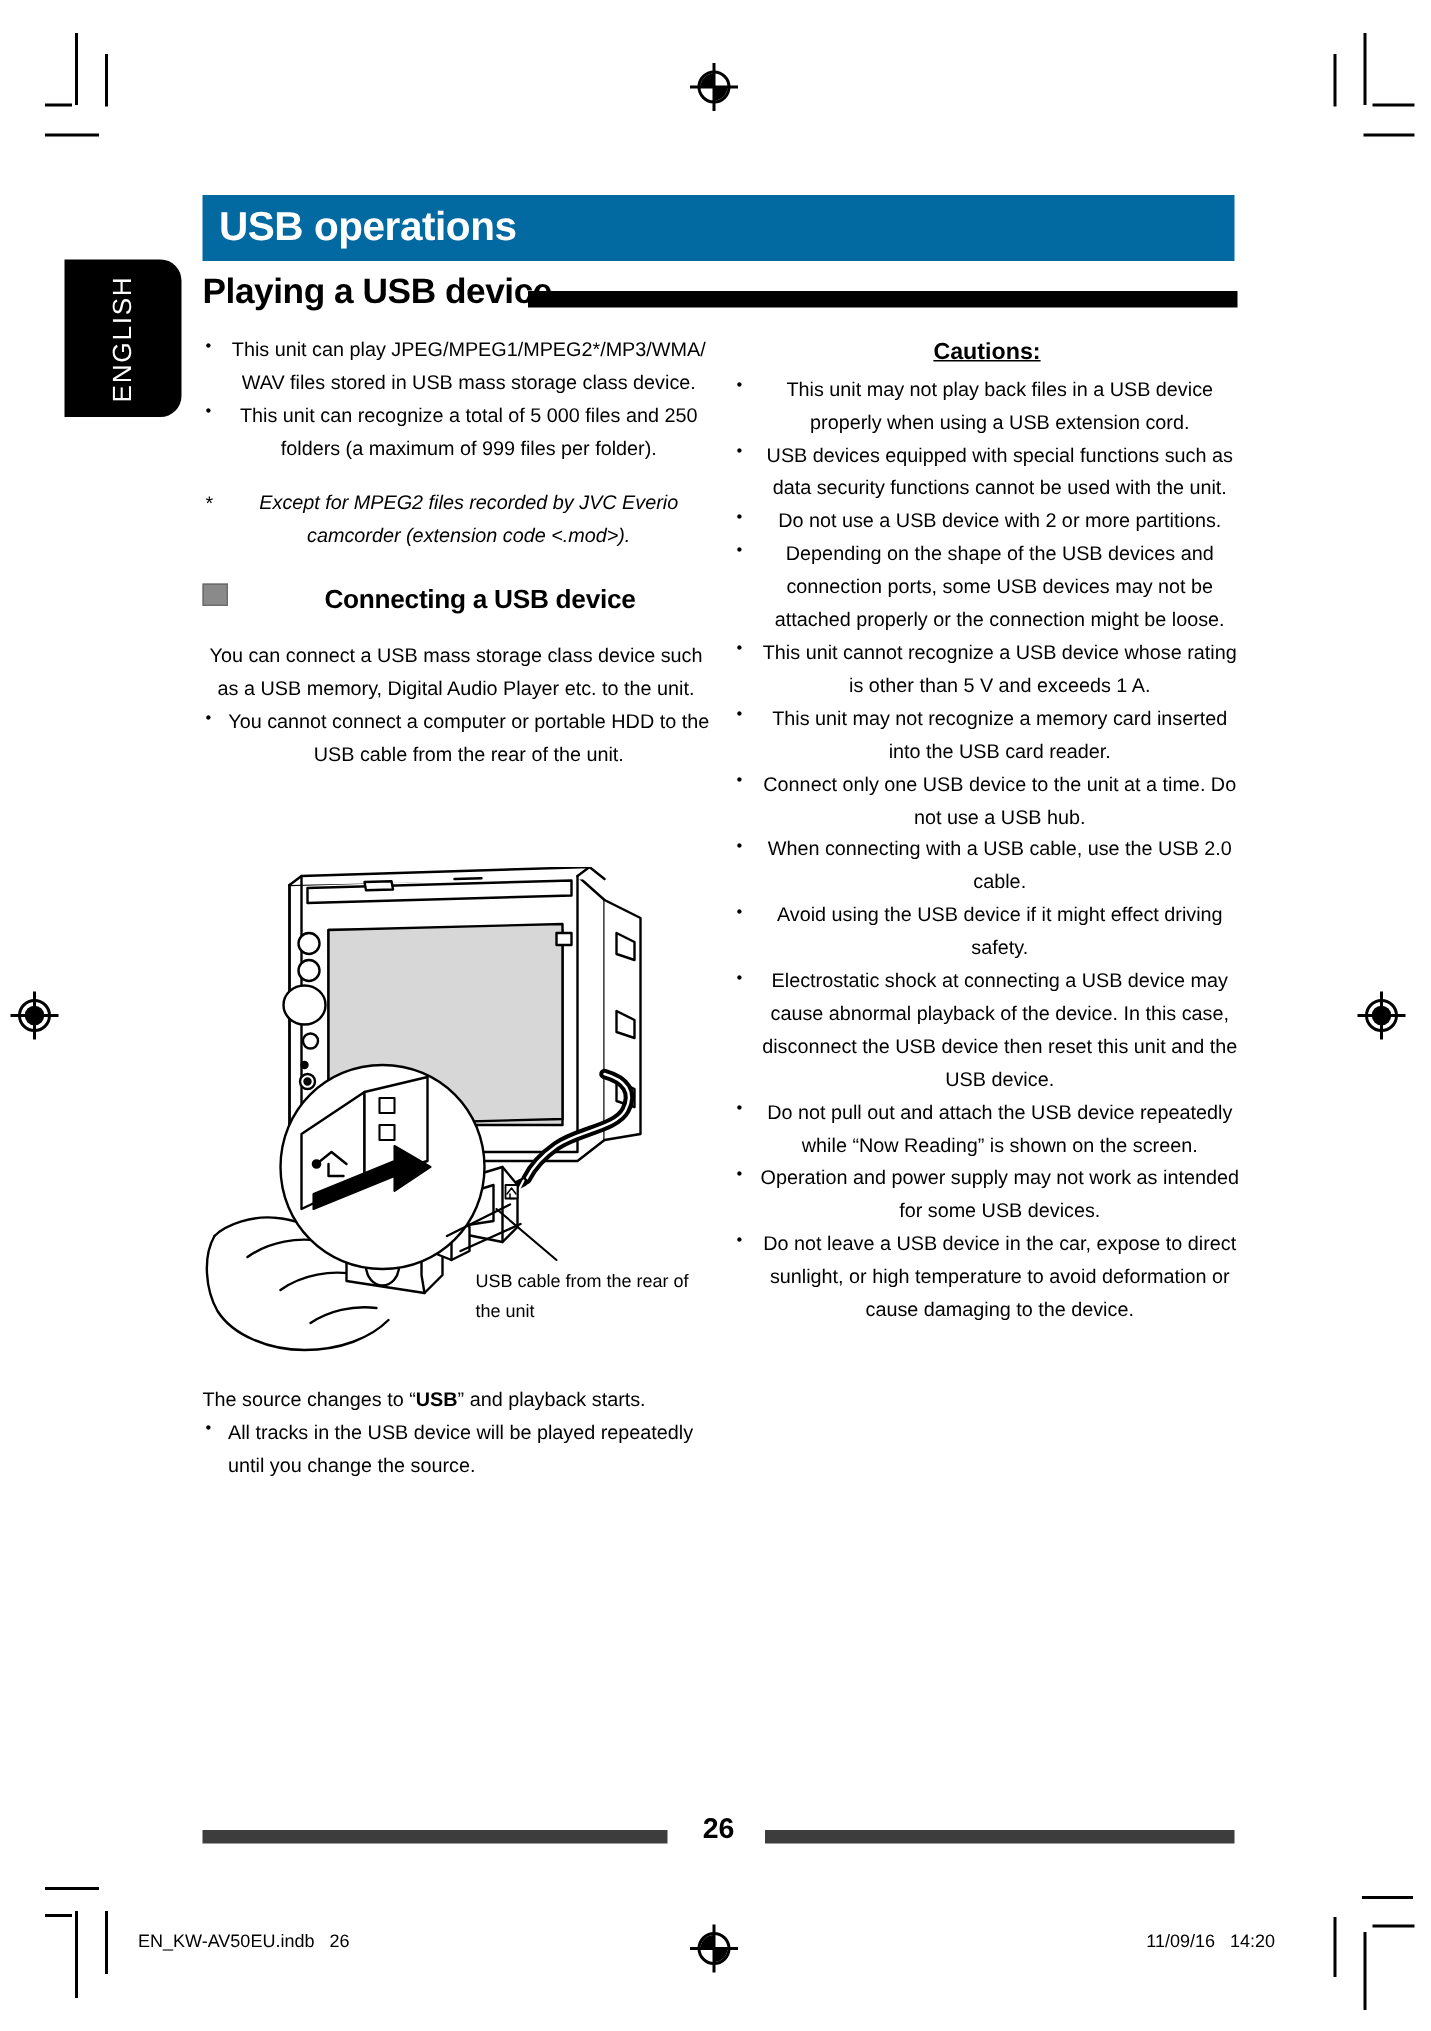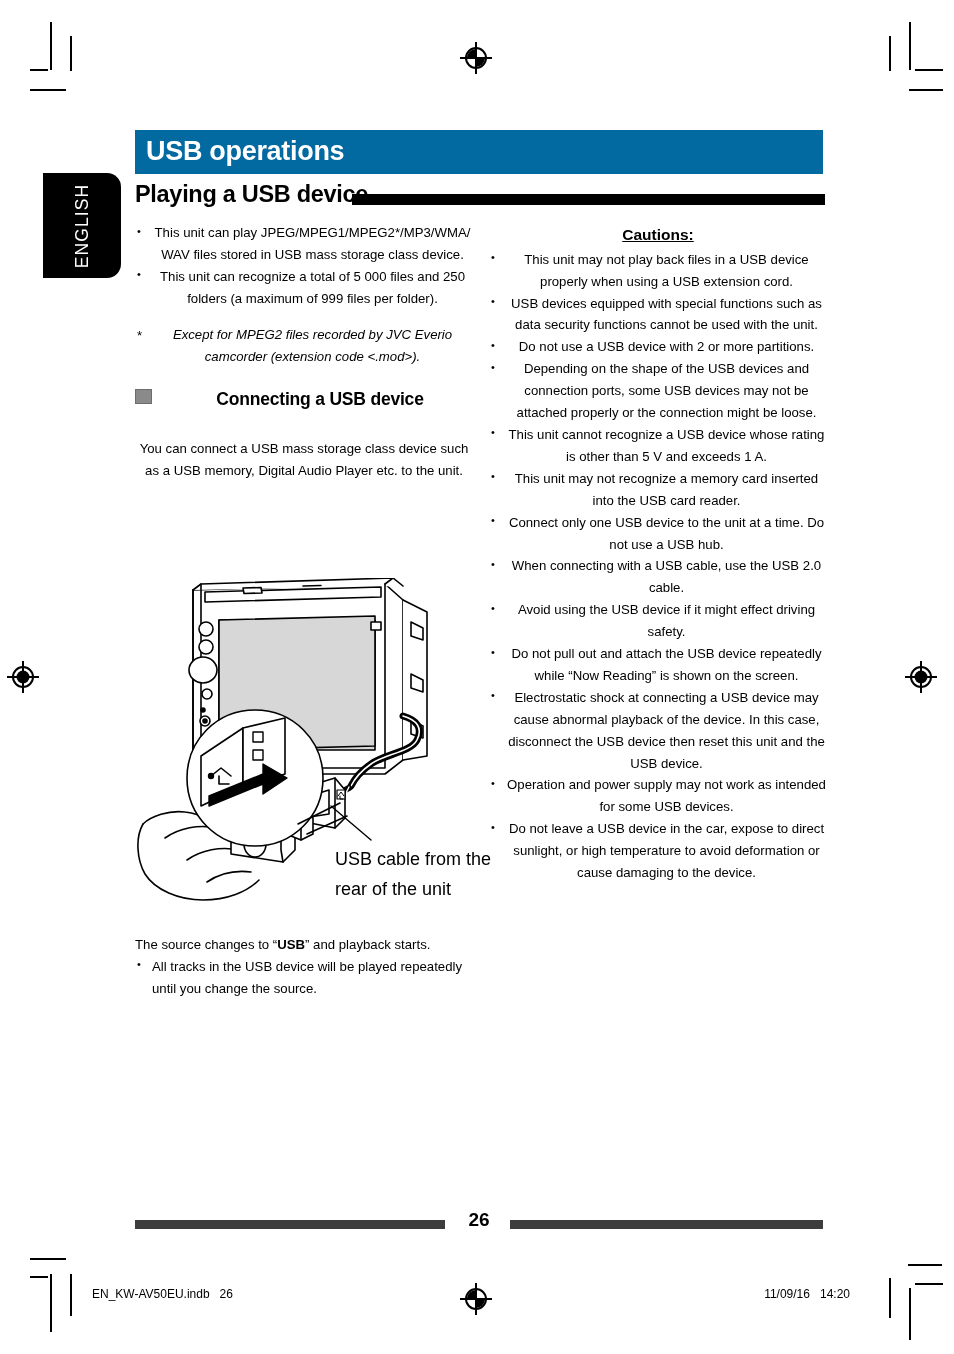--- a/index.html
+++ b/index.html
@@ -90,21 +90,21 @@
     right: 0;
     height: 11px;
     background: #000;
   }
 
   .col { position: absolute; font-size: 13.2px; line-height: 1.66; text-align: center; }
   #col-left  { left: 135px;  top: 222px; width: 338px; }
   #col-right { left: 489px;  top: 222px; width: 338px; }
 
   
-  p.para { margin: 16px 0 0 0; }
+  p.para { margin: 4px 0 0 0; }
   ul.bullets { list-style: none; margin: 0; padding: 0; }
   ul.bullets > li {
     position: relative;
     padding-left: 17px;
     margin: 0 0 0 0;
   }
   ul.bullets > li::before {
     content: "\2022";
     position: absolute;
     left: 2px;
@@ -170,24 +170,24 @@
   #figure {
     position: absolute;
     left: 135px;
     top: 578px;
     width: 340px;
     height: 332px;
   }
   #figure svg { display: block; }
   #fig-caption {
     position: absolute;
-    left: 335px;
+    left: 317px;
     top: 845px;
     width: 160px;
-    font-size: 18px;
+    font-size: 12px;
     line-height: 1.66;
   }
 
   #after-figure {
     position: absolute;
     left: 135px;
     top: 918px;
     width: 338px;
     font-size: 13.2px;
     line-height: 1.66;
@@ -307,20 +307,23 @@
 
     <div class="subhead">
       <span class="sq"></span>
       <span>Connecting a USB device</span>
     </div>
 
     <div style="height:8px"></div>
 
     <p class="para">You can connect a USB mass storage class device such as a USB memory, Digital Audio Player etc. to the unit.</p>
 
+    <ul class="bullets">
+      <li>You cannot connect a computer or portable HDD to the USB cable from the rear of the unit.</li>
+    </ul>
   </div>
 
   <div id="figure">
     <svg width="340" height="332" viewBox="0 0 340 332">
       <g fill="none" stroke="#000" stroke-width="1.6" stroke-linejoin="round" stroke-linecap="round">
 
         <path d="M58 12 L250 6 L268 22 L268 182 L250 196 L58 196 Z" fill="#fff"></path>
         <path d="M58 12 L58 196"></path>
         <path d="M58 12 L66 6 L258 0 L268 8" fill="#fff"></path>
         <path d="M250 6 L258 0"></path>
@@ -417,22 +420,22 @@
       <li>USB devices equipped with special functions such as data security functions cannot be used with the unit.</li>
       <li>Do not use a USB device with 2 or more partitions.</li>
       <li>Depending on the shape of the USB devices and connection ports, some USB devices may not be attached properly or the connection might be loose.</li>
       <li>This unit cannot recognize a USB device whose rating is other than 5 V and exceeds 1 A.</li>
       <li>This unit may not recognize a memory card inserted into the USB card reader.</li>
       <li>Connect only one USB device to the unit at a time. Do not use a USB hub.</li>
       <li>When connecting with a USB cable, use the USB 2.0 cable.</li>
     </ul>
     <ul class="bullets">
       <li>Avoid using the USB device if it might effect driving safety.</li>
+      <li>Electrostatic shock at connecting a USB device may cause abnormal playback of the device. In this case, disconnect the USB device then reset this unit and the USB device.</li>
       <li>Do not pull out and attach the USB device repeatedly while “Now Reading” is shown on the screen.</li>
-      <li>Electrostatic shock at connecting a USB device may cause abnormal playback of the device. In this case, disconnect the USB device then reset this unit and the USB device.</li>
       <li>Operation and power supply may not work as intended for some USB devices.</li>
       <li>Do not leave a USB device in the car, expose to direct sunlight, or high temperature to avoid deformation or cause damaging to the device.</li>
     </ul>
   </div>
 
   <div id="page-number-row">
     <div class="bar left"></div>
     <div class="num">26</div>
     <div class="bar right"></div>
   </div>

